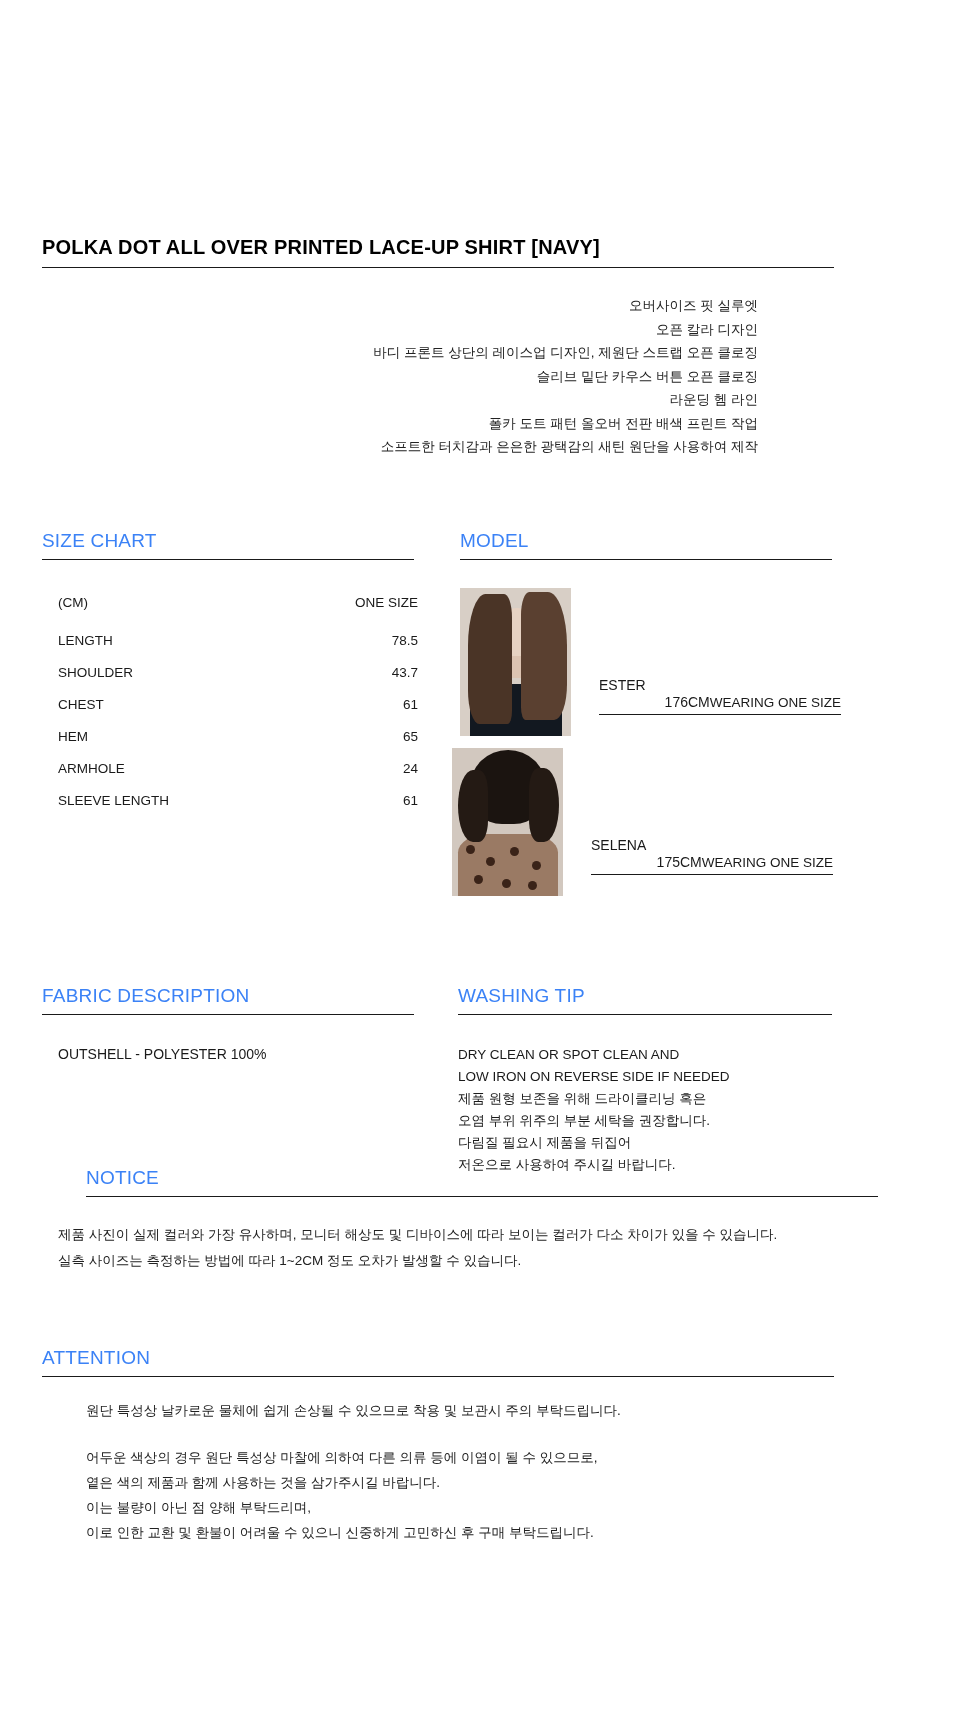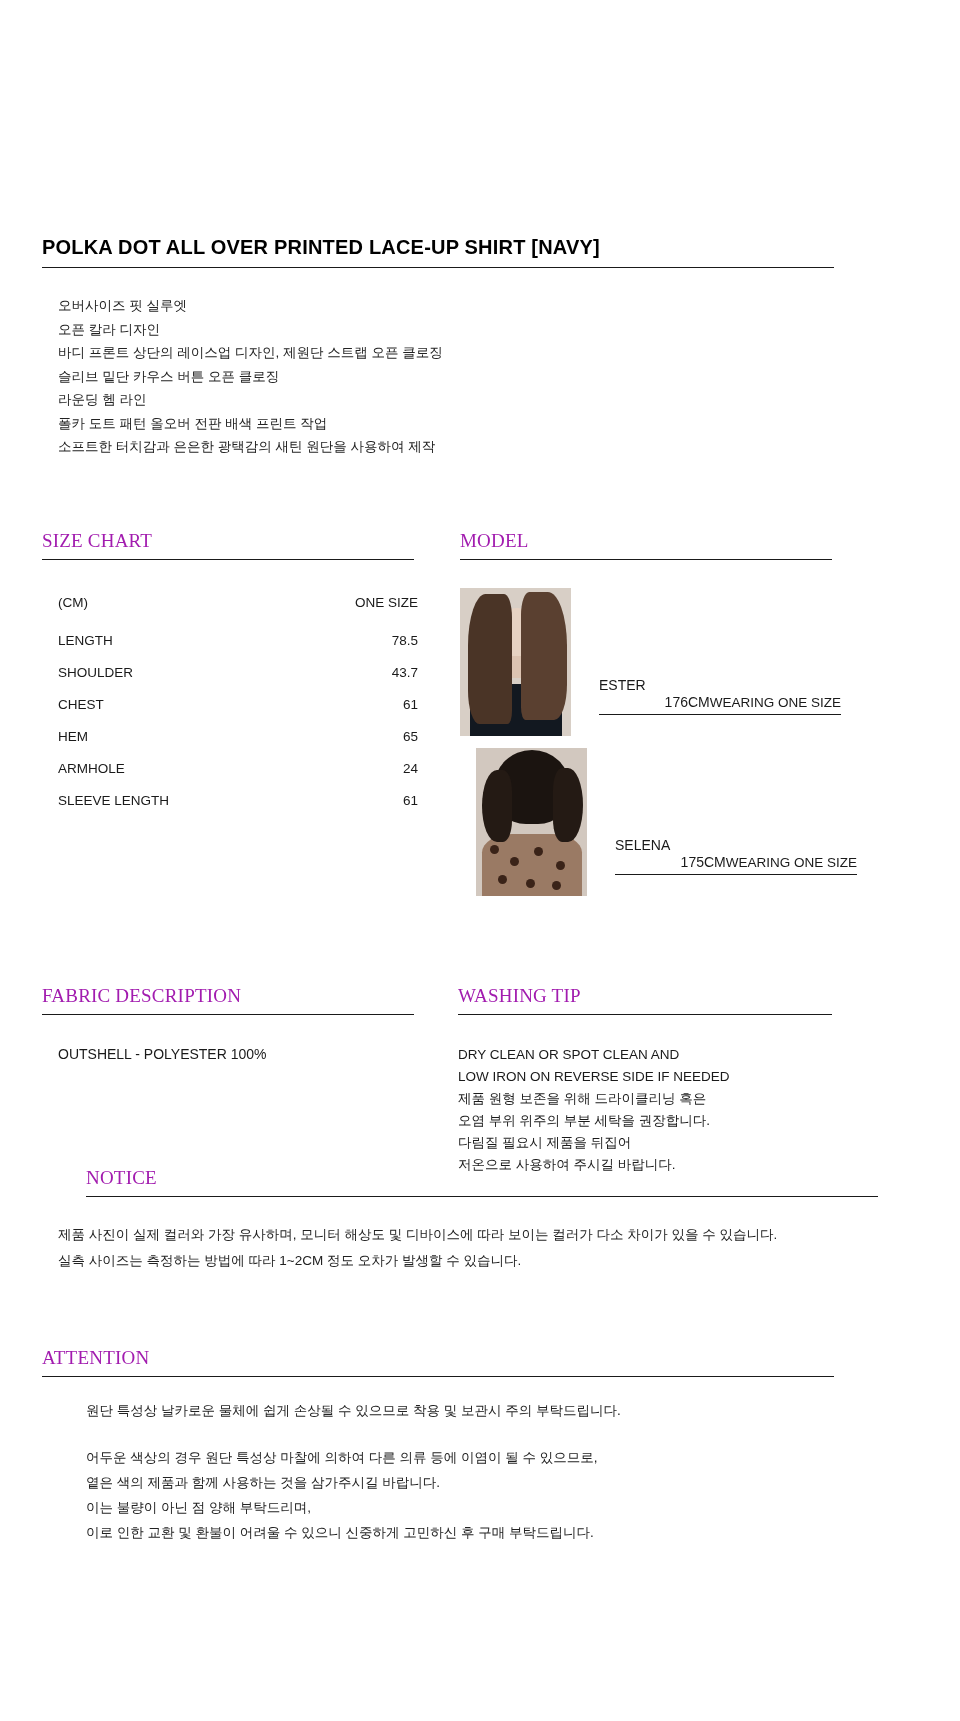--- a/index.html
+++ b/index.html
@@ -48,29 +48,28 @@
     top: 294px;
     width: 700px;
   }
   .feature-list li {
     list-style: none;
     font-size: 13.5px;
     line-height: 23.5px;
     color: #222;
     white-space: nowrap;
   }
-  ul { margin: 0; padding: 0; }
+  ul { margin: 0; padding: 0; text-align: right; }
 
   
   .section-head {
     position: absolute;
     font-size: 19px;
     letter-spacing: 0.2px;
-    color: #a21caf;
-    font-family: Liberation Serif, serif;
+    color: #3b82f6;
   }
   .section-head .label { padding-bottom: 7px; display: block; }
 
   
   #size-chart-head { left: 42px; top: 530px; width: 372px; }
   
   #model-head { left: 460px; top: 530px; width: 372px; }
   
   #fabric-head { left: 42px; top: 985px; width: 372px; }
   
@@ -95,21 +94,21 @@
     height: 32px;
     vertical-align: middle;
   }
   .size-table td.name { text-align: left; }
   .size-table td.val { text-align: right; }
   .size-table tr.head td { padding-bottom: 8px; height: 28px; }
 
   
   .model-block { position: absolute; }
   #model-1 { left: 460px; top: 588px; }
-  #model-2 { left: 460px; top: 748px; padding-left: 16px; }
+  #model-2 { left: 436px; top: 748px; padding-left: 16px; }
   .model-row { display: flex; align-items: flex-start; }
   .model-photo {
     width: 111px;
     height: 148px;
     overflow: hidden;
     position: relative;
     background: #cfc6bd;
     flex: 0 0 auto;
   }
   .model-info {

